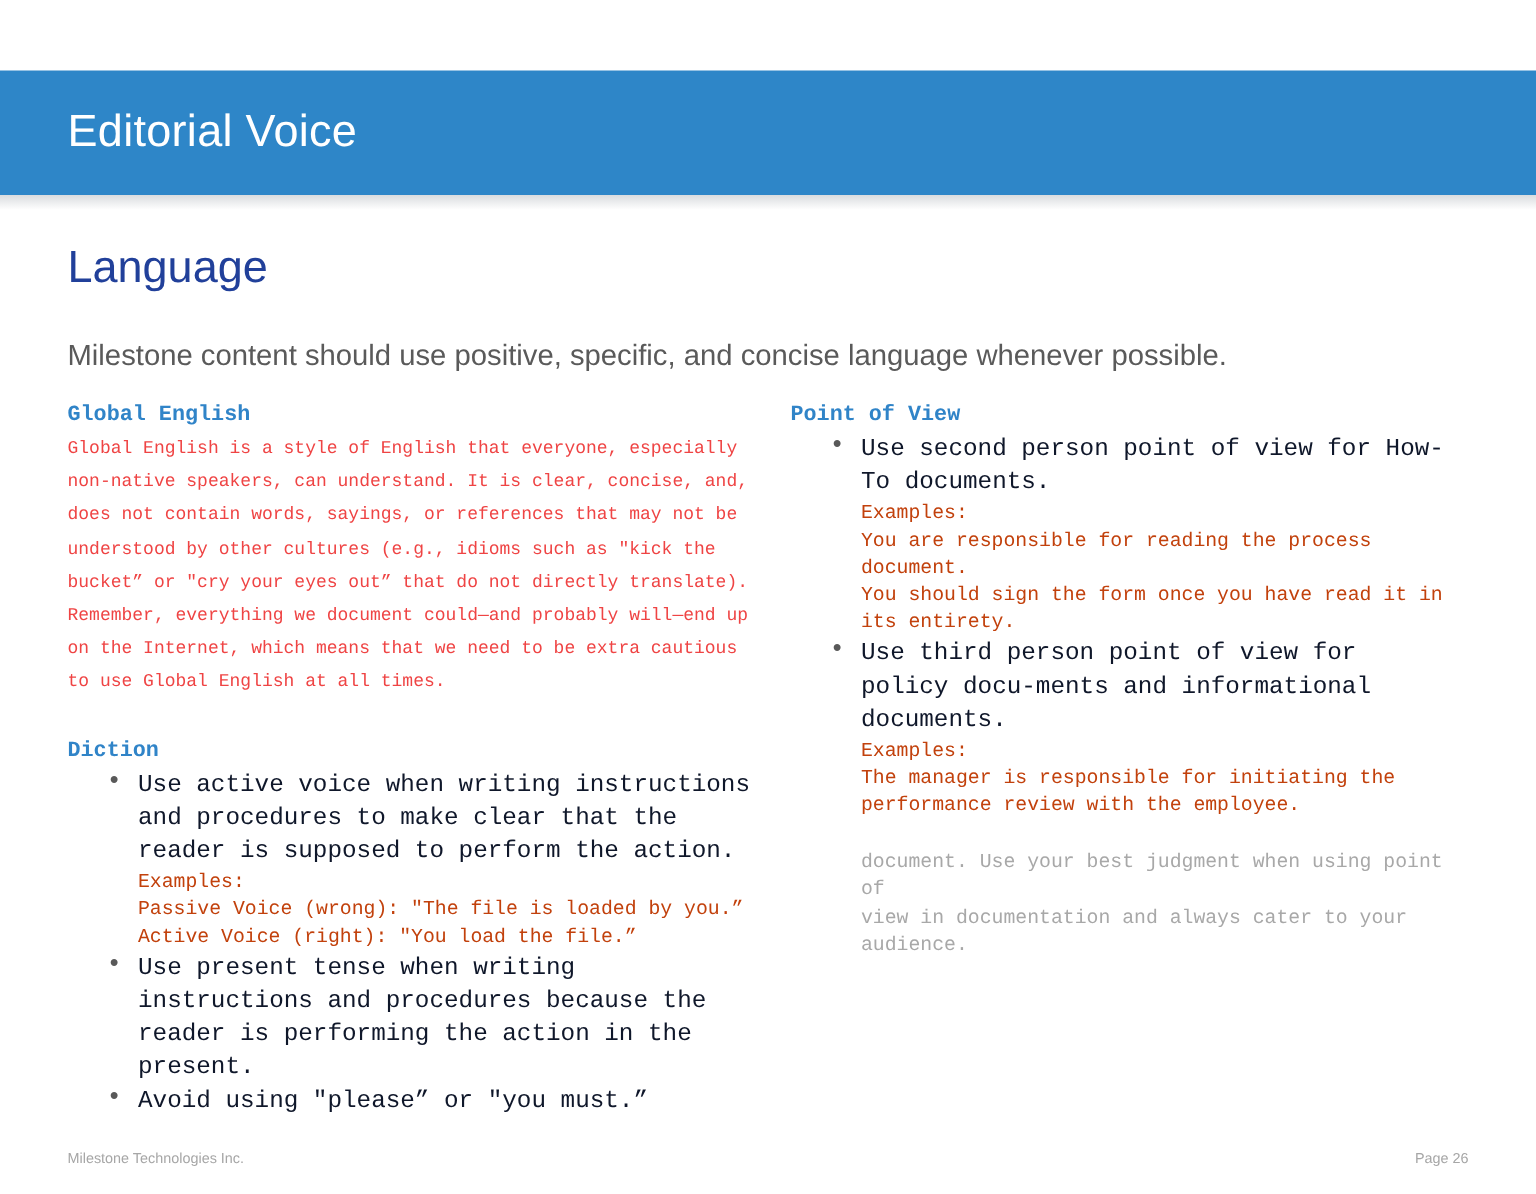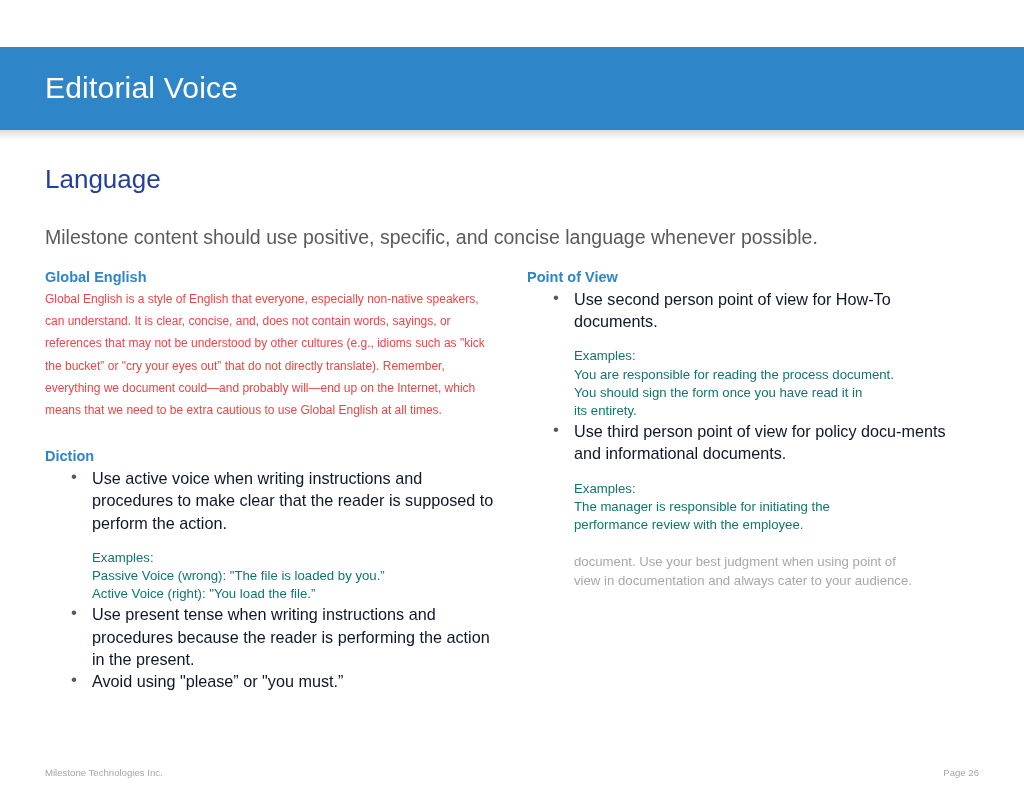--- a/index.html
+++ b/index.html
@@ -51,21 +51,21 @@
     color: #ffffff;
     letter-spacing: 0.2px;
     line-height: 36px;
   }
 
   
   .section-heading {
     position: absolute;
     left: 45px;
     top: 163px;
-    font-size: 26px;
+    font-size: 30px;
     font-weight: 400;
     color: #21409A;
     line-height: 32px;
   }
 
   .lead-paragraph {
     position: absolute;
     left: 45px;
     top: 224px;
     width: 940px;
@@ -79,20 +79,21 @@
   .columns {
     position: absolute;
     left: 0;
     top: 268px;
     width: 1024px;
     height: 480px;
   }
   .col {
     position: absolute;
     top: 0;
+    font-family: Liberation Mono, monospace;
   }
   .col-left  { left: 45px;  width: 455px; }
   .col-right { left: 527px; width: 442px; }
 
   .sub-heading {
     font-size: 14.5px;
     font-weight: bold;
     color: #3084C8;
     line-height: 19px;
     margin: 0 0 1px 0;
@@ -124,23 +125,23 @@
     color: #595959;
     line-height: 22.2px;
   }
   .bullet-main {
     font-size: 16.2px;
     color: #0f172a;
     line-height: 22.2px;
   }
   .example-block {
     font-size: 13.2px;
-    color: #0f766e;
+    color: #c2410c;
     line-height: 18.2px;
-    margin-top: 15px;
+    margin-top: 1px;
   }
   .example-block .ex-line { display: block; }
 
   .note-block {
     font-size: 13.2px;
     color: #a8a8a8;
     line-height: 18.6px;
     margin-top: 19px;
     padding-left: 47px;
   }

